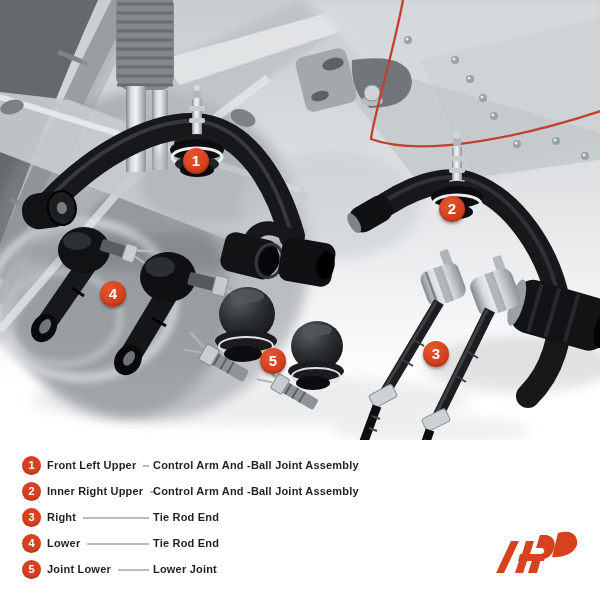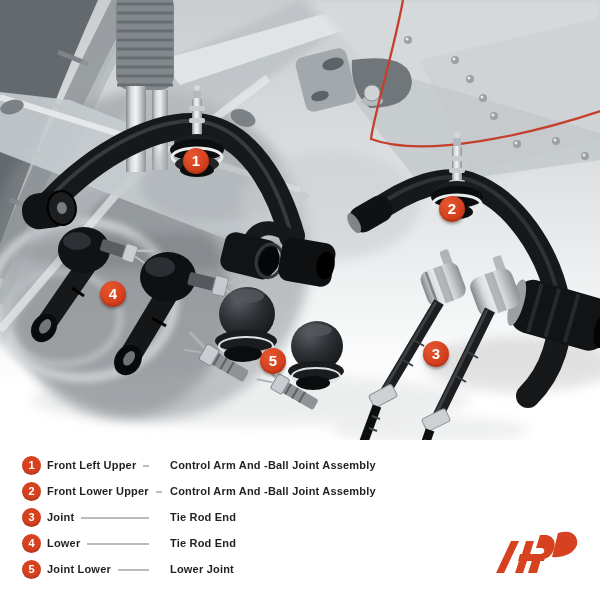--- a/index.html
+++ b/index.html
@@ -22,21 +22,21 @@
   .legend{position:absolute;left:0;top:452px;width:600px;}
   .legend-row{display:flex;align-items:center;height:26px;padding-left:22px;}
   .badge{
     flex:none;width:19px;height:19px;border-radius:50%;background:var(--accent);
     color:#fff;font-size:11px;font-weight:bold;line-height:19px;text-align:center;
     margin-right:6px;box-shadow:inset 0 -2px 2px rgba(0,0,0,.15);
   }
   .lname{flex:none;width:106px;display:flex;align-items:center;}
   .nm{font-size:11px;font-weight:bold;color:var(--text);white-space:nowrap;letter-spacing:.2px;}
   .rule{flex:1;height:2px;background:var(--divider);margin:1px 4px 0 7px;min-width:6px;}
-  .lpart{font-size:11px;font-weight:bold;color:var(--text);white-space:nowrap;letter-spacing:.2px;margin-left:17px;}
+  .lpart{font-size:11px;font-weight:bold;color:var(--text);white-space:nowrap;letter-spacing:.2px;}
   .logo{position:absolute;left:492px;top:528px;width:92px;height:48px;}
   .logo path{fill:var(--accent);}
 </style>
 </head>
 <body>
 
 <div class="stage">
 
   <svg class="scene" width="600" height="440" viewBox="0 0 600 440">
     <defs>
@@ -336,29 +336,29 @@
       <span class="badge">1</span>
       <span class="lname">
           <span class="nm">Front Left Upper</span>
           <span class="rule"></span>
         </span>
       <span class="lpart">Control Arm And -Ball Joint Assembly</span>
     </div>
     <div class="legend-row">
       <span class="badge">2</span>
       <span class="lname">
-          <span class="nm">Front Lower Upper</span>
+          <span class="nm">Inner Right Upper</span>
           <span class="rule"></span>
         </span>
       <span class="lpart">Control Arm And -Ball Joint Assembly</span>
     </div>
     <div class="legend-row">
       <span class="badge">3</span>
       <span class="lname">
-          <span class="nm">Joint</span>
+          <span class="nm">Right</span>
           <span class="rule"></span>
         </span>
       <span class="lpart">Tie Rod End</span>
     </div>
     <div class="legend-row">
       <span class="badge">4</span>
       <span class="lname">
           <span class="nm">Lower</span>
           <span class="rule"></span>
         </span>

